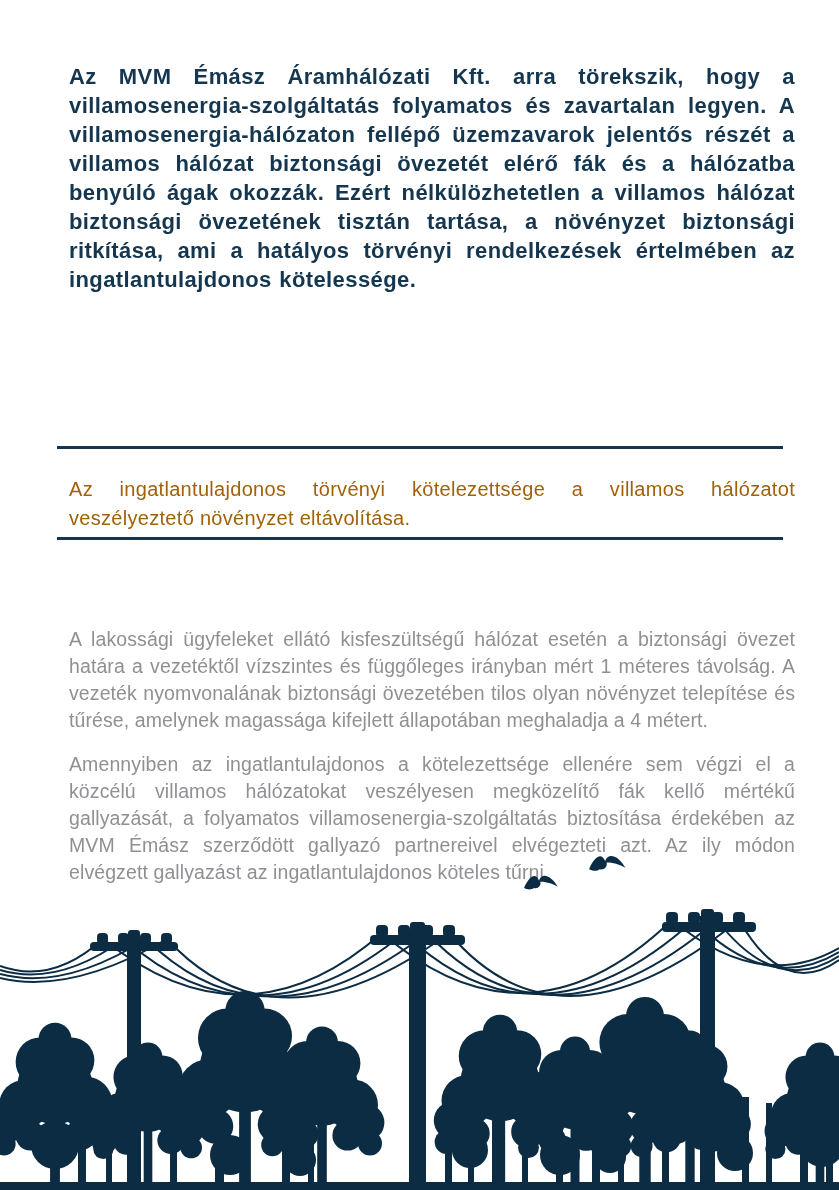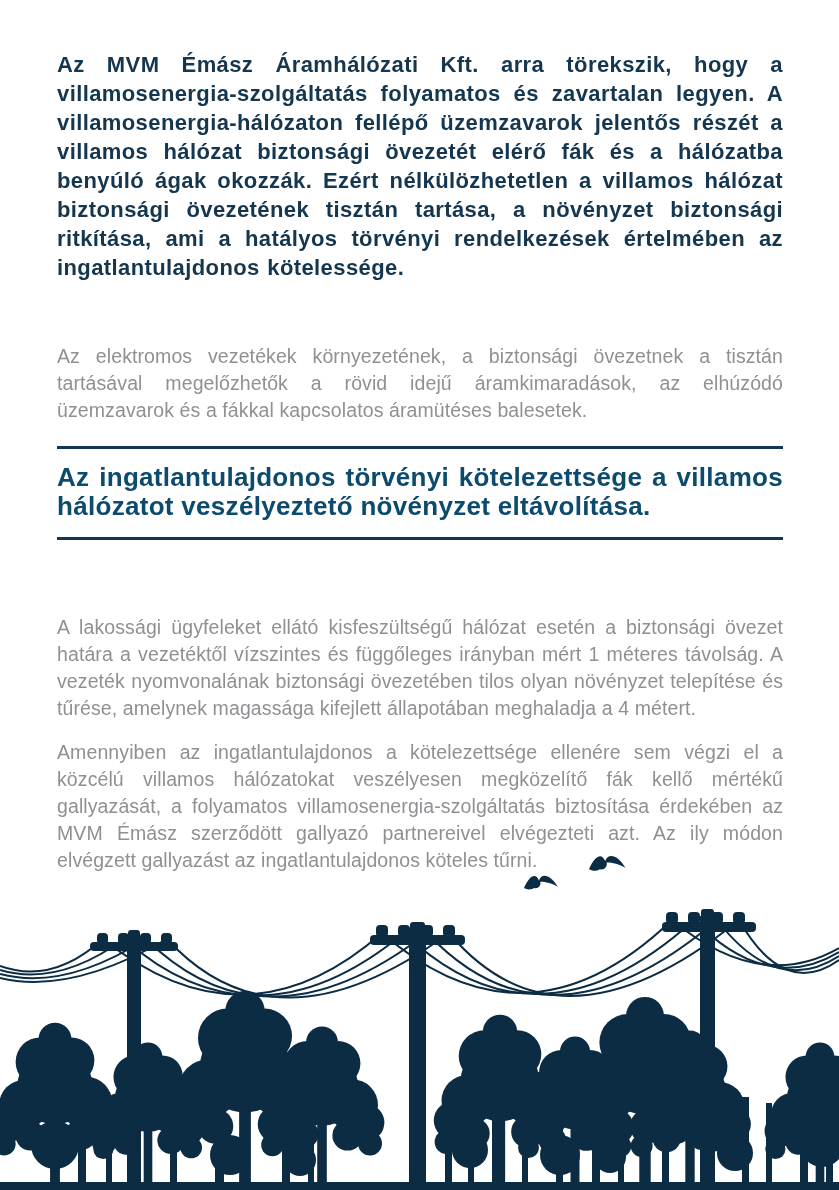--- a/index.html
+++ b/index.html
@@ -4,21 +4,21 @@
 <style>
   html, body { margin: 0; padding: 0; background: #ffffff; }
   .page {
     position: relative;
     width: 839px;
     height: 1190px;
     background: #ffffff;
     overflow: hidden;
     font-family: "Liberation Sans", sans-serif;
   }
-  .block { position: absolute; left: 57px; width: 726px; margin: 0; }
+  .block { position: absolute; left: 57px; width: 726px; margin: 12px; }
   .intro {
     top: 50px;
     font-size: 22px;
     line-height: 29px;
     font-weight: 700;
     letter-spacing: 0.4px;
     word-spacing: 1px;
     color: #15364f;
     text-align: justify;
   }
@@ -31,44 +31,43 @@
     letter-spacing: 0.1px;
   }
   .p1 { top: 343px; }
   .p2 { top: 614px; }
   .p3 { top: 739px; }
   .rule { position: absolute; left: 57px; width: 726px; height: 3px; background: #15364f; }
   .rule1 { top: 446px; }
   .rule2 { top: 537px; }
   .callout {
     top: 463px;
-    font-size: 26px;
+    font-size: 20px;
     line-height: 29px;
-    font-weight: 700;
+    font-weight: 400;
     letter-spacing: 0.3px;
-    color: #0c4a6e;
+    color: #a16207;
     text-align: justify;
   }
   .illustration {
     position: absolute;
     left: 0;
     bottom: 0;
     width: 839px;
     height: 345px;
     display: block;
   }
 </style>
 </head>
 <body>
 
 <div class="page">
 
   <p class="block intro">Az MVM Émász Áramhálózati Kft. arra törekszik, hogy a villamosenergia-szolgáltatás folyamatos és zavartalan legyen. A villamosenergia-hálózaton fellépő üzemzavarok jelentős részét a villamos hálózat biztonsági övezetét elérő fák és a hálózatba benyúló ágak okozzák. Ezért nélkülözhetetlen a villamos hálózat biztonsági övezetének tisztán tartása, a növényzet biztonsági ritkítása, ami a hatályos törvényi rendelkezések értelmében az ingatlantulajdonos kötelessége.</p>
 
-  <p class="block body-gray p1">Az elektromos vezetékek környezetének, a biztonsági övezetnek a tisztán tartásával megelőzhetők a rövid idejű áramkimaradások, az elhúzódó üzemzavarok és a fákkal kapcsolatos áramütéses balesetek.</p>
 
   <div class="rule rule1"></div>
 
   <p class="block callout">Az ingatlantulajdonos törvényi kötelezettsége a villamos hálózatot veszélyeztető növényzet eltávolítása.</p>
 
   <div class="rule rule2"></div>
 
   <p class="block body-gray p2">A lakossági ügyfeleket ellátó kisfeszültségű hálózat esetén a biztonsági övezet határa a vezetéktől vízszintes és függőleges irányban mért 1 méteres távolság. A vezeték nyomvonalának biztonsági övezetében tilos olyan növényzet telepítése és tűrése, amelynek magassága kifejlett állapotában meghaladja a 4 métert.</p>
 
   <p class="block body-gray p3">Amennyiben az ingatlantulajdonos a kötelezettsége ellenére sem végzi el a közcélú villamos hálózatokat veszélyesen megközelítő fák kellő mértékű gallyazását, a folyamatos villamosenergia-szolgáltatás biztosítása érdekében az MVM Émász szerződött gallyazó partnereivel elvégezteti azt. Az ily módon elvégzett gallyazást az ingatlantulajdonos köteles tűrni.</p>

